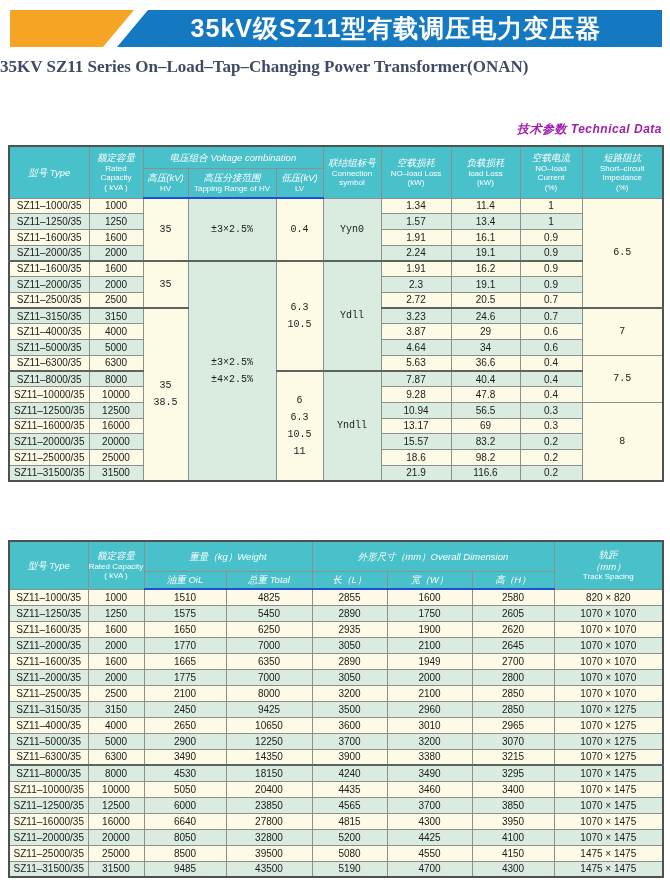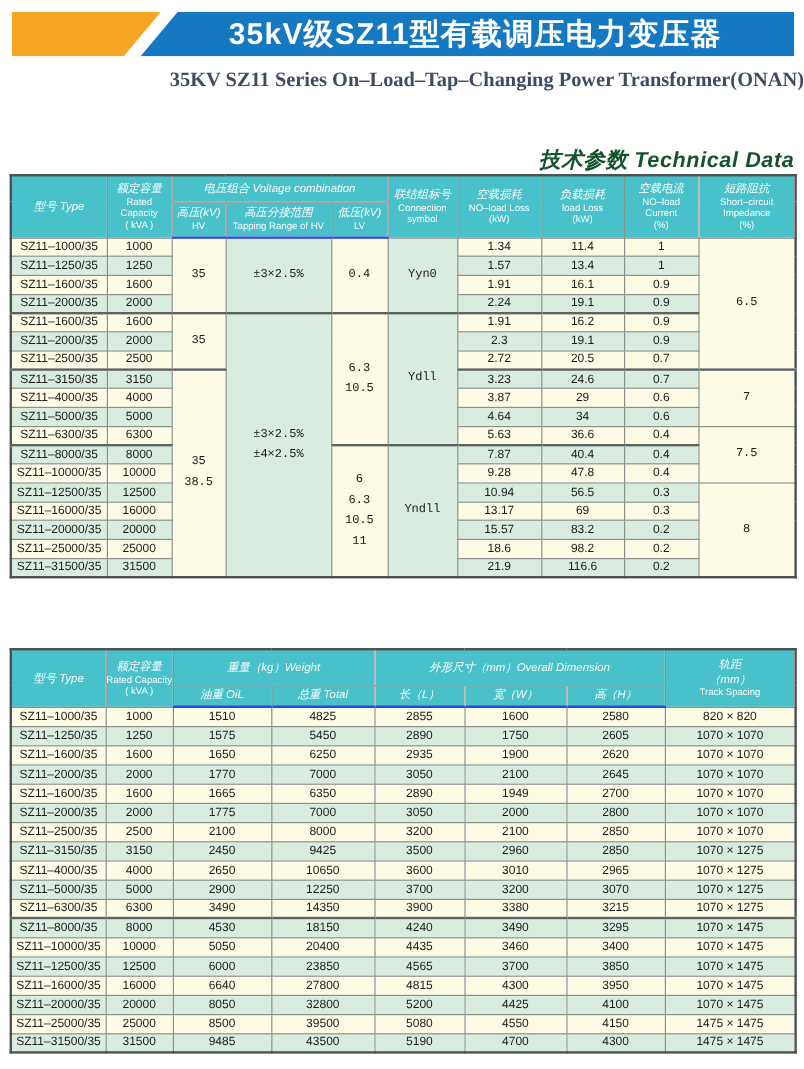--- a/index.html
+++ b/index.html
@@ -9,24 +9,24 @@
     -webkit-font-smoothing:antialiased;
   }
   
   .banner{position:absolute;top:10px;left:0;width:594px;height:37px;border-radius:16px;}
   .banner-orange{position:absolute;left:10px;top:0;width:124px;height:37px;
     background:var(--orange);clip-path:polygon(0 0,100% 0,93px 100%,0 100%);}
   .banner-blue{position:absolute;left:112px;top:0;width:550px;height:37px;
     background:var(--blue);clip-path:polygon(36px 0,100% 0,100% 100%,5px 100%);
     display:flex;align-items:center;justify-content:center;}
   .banner-title{color:#fff;font-weight:bold;font-size:25px;letter-spacing:1px;padding-left:18px;white-space:nowrap;}
-  .subtitle{position:absolute;top:57px;left:0;width:670px;text-align:right;
+  .subtitle{position:absolute;top:57px;left:0;width:670px;text-align:left;
     font-family:"Liberation Serif",serif;font-weight:bold;font-size:17px;color:#3f4b66;}
-  .section-label{position:absolute;top:121px;right:8px;font-size:18px;font-weight:bold;
-    font-style:italic;color:#14532d;letter-spacing:.5px;}
+  .section-label{position:absolute;top:121px;right:8px;font-size:12px;font-weight:bold;
+    font-style:italic;color:#a21caf;letter-spacing:.5px;}
   
   table{border-collapse:collapse;table-layout:fixed;position:absolute;left:8px;
     width:654px;border:2px solid #4c524f;}
   #table1{top:145px;}
   #table2{top:540px;}
   th,td{border:1px solid #8a918d;padding:0;text-align:center;vertical-align:middle;overflow:hidden;}
   th{background:var(--teal);color:#fff;font-weight:normal;padding:1px 0;}
   thead tr:last-child th{border-bottom:2px solid #1d4ed8;}
   td{font-size:10px;color:#1b1b1b;white-space:nowrap;}
   td.y{background:var(--yellow);}

